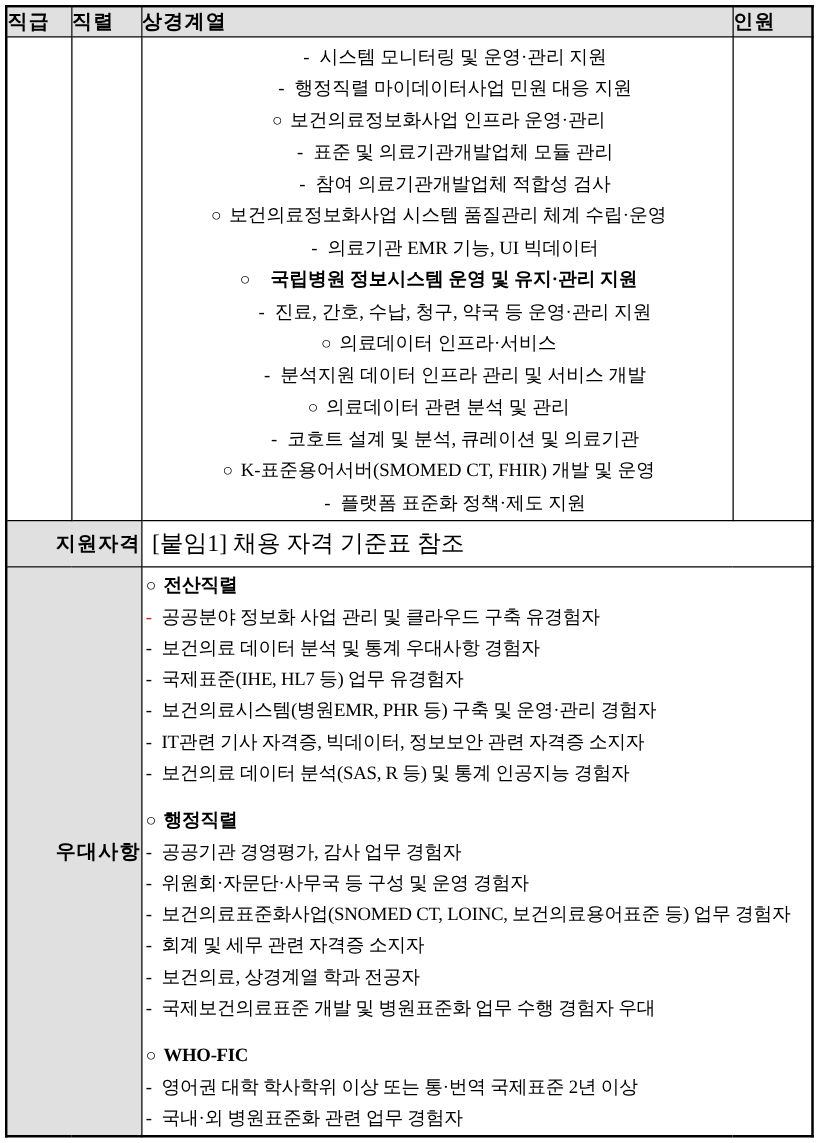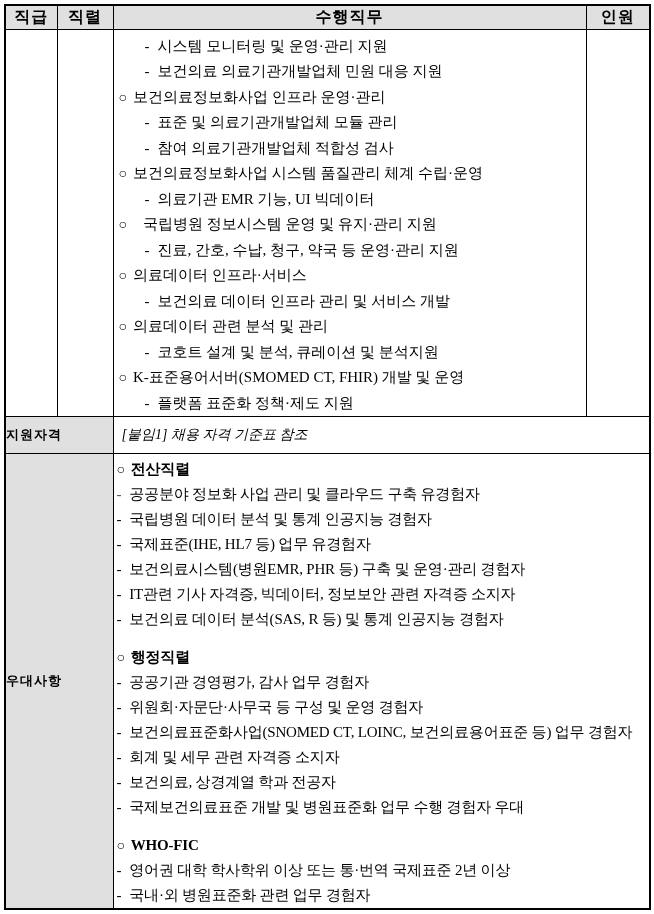--- a/index.html
+++ b/index.html
@@ -10,95 +10,95 @@
   }
   .page { position: relative; width: 654px; height: 914px; overflow: hidden; }
   table.doc {
     position: absolute; left: 4px; top: 4px; width: 645px;
     border-collapse: collapse; table-layout: fixed;
     border: 2px solid var(--border);
   }
   td, th { border: 1px solid var(--border); padding: 0; overflow: hidden; }
   th {
     background: var(--header-bg); font-size: 16px; font-weight: bold;
-    height: 24px; text-align: center; letter-spacing: 1px;
+    height: 24px; text-align: left; letter-spacing: 1px;
   }
   .empty-cell { background: #fff; }
   .duties-cell { vertical-align: top; height: 387px; }
   .list { font-size: 15px; }
-  .duties-list { padding: 4px 2px 0 5px; }
+  .duties-list { padding: 4px 2px 0 5px; text-align: center; }
   .duties-list .line { line-height: 25.5px; white-space: nowrap; }
   .duties-list .line.ind { padding-left: 26px; }
   .label-cell {
-    background: var(--header-bg); font-weight: bold; font-size: 13px;
-    text-align: left; vertical-align: middle; letter-spacing: 1px;
+    background: var(--header-bg); font-weight: bold; font-size: 16px;
+    text-align: right; vertical-align: middle; letter-spacing: 1px;
   }
-  .qual-cell { font-size: 14px; vertical-align: middle; padding-left: 8px; height: 37px; font-style: italic; }
+  .qual-cell { font-size: 19px; vertical-align: middle; padding-left: 8px; height: 37px; }
   .pref-cell { vertical-align: top; height: 452px; }
   .pref-list { padding: 3px 2px 0 3px; }
   .pref-list .line { line-height: 25px; white-space: nowrap; letter-spacing: -0.2px; }
   .line .marker { display: inline-block; margin-right: 8px; }
   .line .marker.circ { margin-right: 6px; font-size: 14px; }
-  .line.pad .txt { margin-left: 10px; }
+  .line.pad .txt { margin-left: 10px; font-weight: bold; }
   .line.bold { font-weight: bold; }
   .line.blank { height: 13px; line-height: 13px; }
 </style>
 </head>
 <body>
 
 <div class="page">
   <table class="doc">
     <colgroup>
       <col style="width:52px">
         <col style="width:56px">
         <col style="width:473px">
         <col style="width:64px">
     </colgroup>
     <tbody>
         <tr>
       <th>직급</th>
       <th>직렬</th>
-      <th>수행직무</th>
+      <th>상경계열</th>
       <th>인원</th>
     </tr>
     <tr>
       <td class="empty-cell"></td>
       <td class="empty-cell"></td>
       <td class="duties-cell">
         <div class="list duties-list">
               <div class="line ind"><span class="marker">-</span><span class="txt">시스템 모니터링 및 운영·관리 지원</span></div>
-              <div class="line ind"><span class="marker">-</span><span class="txt">보건의료 의료기관개발업체 민원 대응 지원</span></div>
+              <div class="line ind"><span class="marker">-</span><span class="txt">행정직렬 마이데이터사업 민원 대응 지원</span></div>
               <div class="line"><span class="marker circ">○</span><span class="txt">보건의료정보화사업 인프라 운영·관리</span></div>
               <div class="line ind"><span class="marker">-</span><span class="txt">표준 및 의료기관개발업체 모듈 관리</span></div>
               <div class="line ind"><span class="marker">-</span><span class="txt">참여 의료기관개발업체 적합성 검사</span></div>
               <div class="line"><span class="marker circ">○</span><span class="txt">보건의료정보화사업 시스템 품질관리 체계 수립·운영</span></div>
               <div class="line ind"><span class="marker">-</span><span class="txt">의료기관 EMR 기능, UI 빅데이터</span></div>
               <div class="line pad"><span class="marker circ">○</span><span class="txt">국립병원 정보시스템 운영 및 유지·관리 지원</span></div>
               <div class="line ind"><span class="marker">-</span><span class="txt">진료, 간호, 수납, 청구, 약국 등 운영·관리 지원</span></div>
               <div class="line"><span class="marker circ">○</span><span class="txt">의료데이터 인프라·서비스</span></div>
-              <div class="line ind"><span class="marker">-</span><span class="txt">보건의료 데이터 인프라 관리 및 서비스 개발</span></div>
+              <div class="line ind"><span class="marker">-</span><span class="txt">분석지원 데이터 인프라 관리 및 서비스 개발</span></div>
               <div class="line"><span class="marker circ">○</span><span class="txt">의료데이터 관련 분석 및 관리</span></div>
-              <div class="line ind"><span class="marker">-</span><span class="txt">코호트 설계 및 분석, 큐레이션 및 분석지원</span></div>
+              <div class="line ind"><span class="marker">-</span><span class="txt">코호트 설계 및 분석, 큐레이션 및 의료기관</span></div>
               <div class="line"><span class="marker circ">○</span><span class="txt">K-표준용어서버(SMOMED CT, FHIR) 개발 및 운영</span></div>
               <div class="line ind"><span class="marker">-</span><span class="txt">플랫폼 표준화 정책·제도 지원</span></div>
             </div>
       </td>
       <td class="empty-cell"></td>
     </tr>
     <tr>
       <td class="label-cell" colspan="2">지원자격</td>
       <td class="qual-cell" colspan="2">[붙임1] 채용 자격 기준표 참조</td>
     </tr>
     <tr>
       <td class="label-cell" colspan="2">우대사항</td>
       <td class="pref-cell" colspan="2">
         <div class="list pref-list">
               <div class="line bold"><span class="marker circ">○</span><span class="txt">전산직렬</span></div>
               <div class="line"><span class="marker" style="color: rgb(204, 34, 34);">-</span><span class="txt">공공분야 정보화 사업 관리 및 클라우드 구축 유경험자</span></div>
-              <div class="line"><span class="marker">-</span><span class="txt">국립병원 데이터 분석 및 통계 인공지능 경험자</span></div>
+              <div class="line"><span class="marker">-</span><span class="txt">보건의료 데이터 분석 및 통계 우대사항 경험자</span></div>
               <div class="line"><span class="marker">-</span><span class="txt">국제표준(IHE, HL7 등) 업무 유경험자</span></div>
               <div class="line"><span class="marker">-</span><span class="txt">보건의료시스템(병원EMR, PHR 등) 구축 및 운영·관리 경험자</span></div>
               <div class="line"><span class="marker">-</span><span class="txt">IT관련 기사 자격증, 빅데이터, 정보보안 관련 자격증 소지자</span></div>
               <div class="line"><span class="marker">-</span><span class="txt">보건의료 데이터 분석(SAS, R 등) 및 통계 인공지능 경험자</span></div>
               <div class="line blank"></div>
               <div class="line bold"><span class="marker circ">○</span><span class="txt">행정직렬</span></div>
               <div class="line"><span class="marker">-</span><span class="txt">공공기관 경영평가, 감사 업무 경험자</span></div>
               <div class="line"><span class="marker">-</span><span class="txt">위원회·자문단·사무국 등 구성 및 운영 경험자</span></div>
               <div class="line"><span class="marker">-</span><span class="txt">보건의료표준화사업(SNOMED CT, LOINC, 보건의료용어표준 등) 업무 경험자</span></div>
               <div class="line"><span class="marker">-</span><span class="txt">회계 및 세무 관련 자격증 소지자</span></div>

